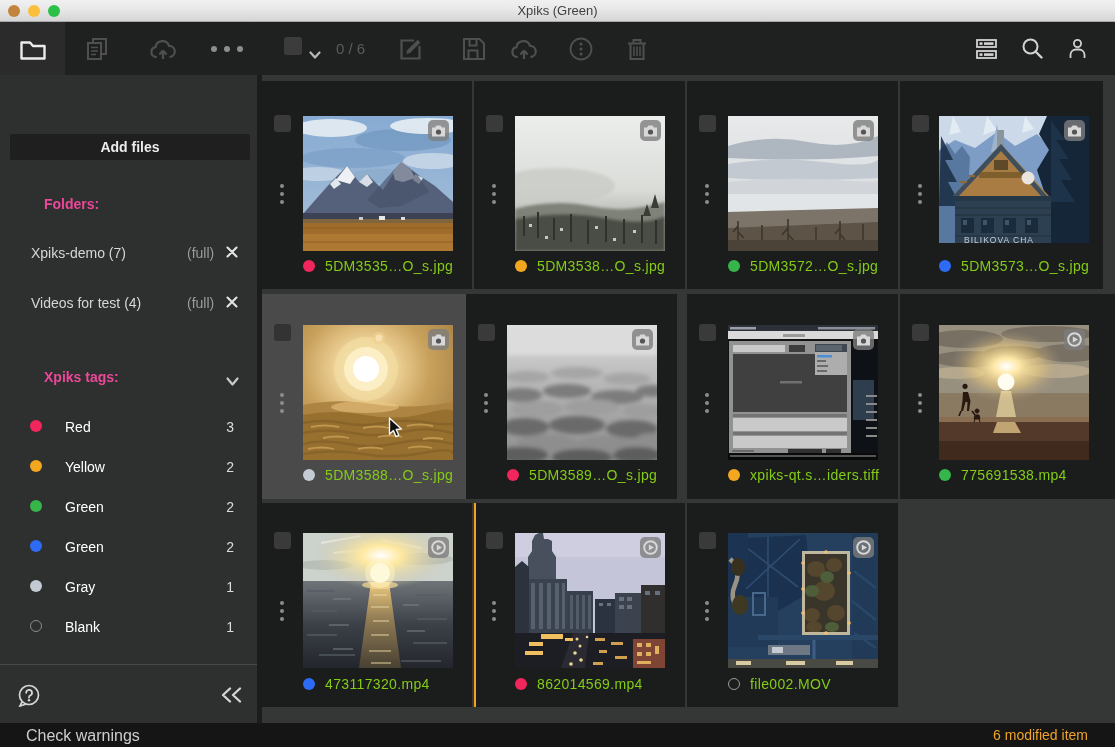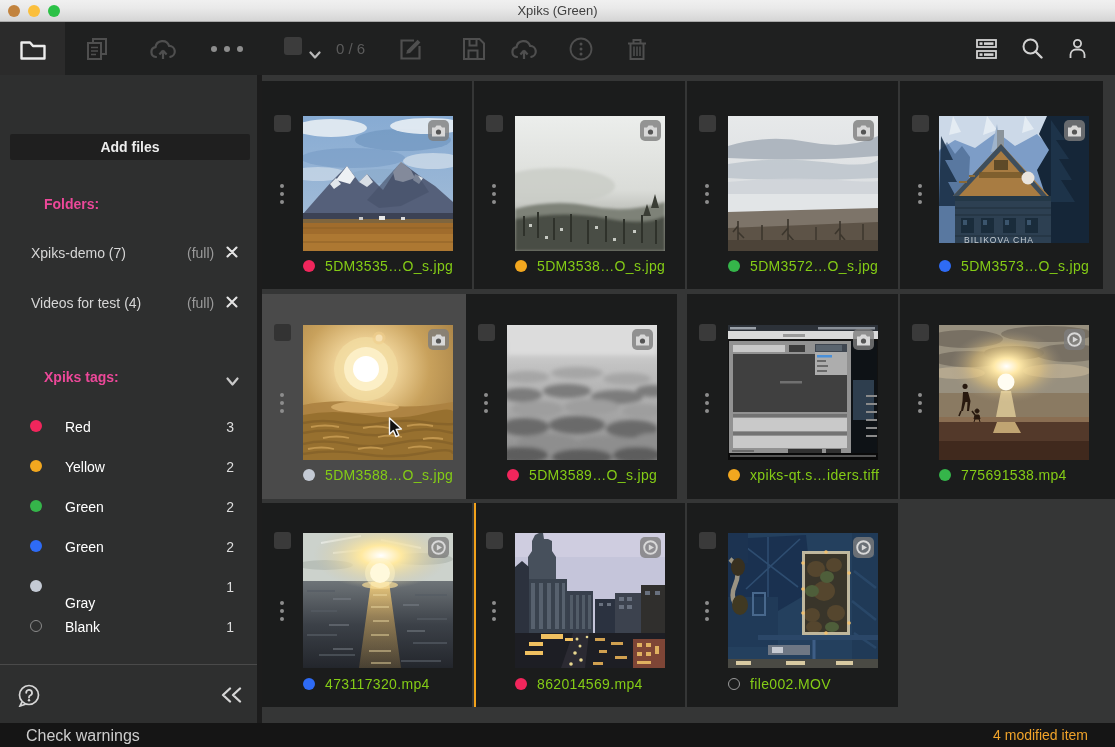--- a/index.html
+++ b/index.html
@@ -168,21 +168,21 @@
 <div class="cdot" style="top:385px;background:#f2a71f"></div>
 <div class="clab" style="top:384px">Yellow</div>
 <div class="ccnt" style="top:384px">2</div>
 <div class="cdot" style="top:425px;background:#35b54a"></div>
 <div class="clab" style="top:424px">Green</div>
 <div class="ccnt" style="top:424px">2</div>
 <div class="cdot" style="top:465px;background:#2e6bf5"></div>
 <div class="clab" style="top:464px">Green</div>
 <div class="ccnt" style="top:464px">2</div>
 <div class="cdot" style="top:505px;background:#c4cad4"></div>
-<div class="clab" style="top:520px">Gray</div>
+<div class="clab" style="top:504px">Gray</div>
 <div class="ccnt" style="top:504px">1</div>
 <div class="cdot" style="top:545px;background:transparent;border:1.5px solid #8a8a8a"></div>
 <div class="clab" style="top:544px">Blank</div>
 <div class="ccnt" style="top:544px">1</div>
 <div class="abs" style="left:0;top:589px;width:257px;border-top:1px solid #4a4a4a"></div>
 <div class="abs" style="left:17px;top:609px"><svg width="24" height="23" viewBox="0 0 24 23" style="">
           <circle cx="12" cy="11" r="9.5" fill="none" stroke="#d6d6d6" stroke-width="1.7"></circle>
           <path d="M5 18 L3 22 L8.5 20.2" fill="none" stroke="#d6d6d6" stroke-width="1.7"></path>
           <path d="M9.2 8.8 a2.9 2.9 0 1 1 4 2.7 q-1.2 .5 -1.2 2" fill="none" stroke="#d6d6d6" stroke-width="1.8" stroke-linecap="round"></path>
           <circle cx="12" cy="16.2" r="1.2" fill="#d6d6d6"></circle>
@@ -816,14 +816,14 @@
           <span class="capnm">file002.MOV</span>
         </div>
 </div>
 <div id="obar" style="left:212px;top:428px;width:2px;height:204px"></div>
 </div>
 <div class="abs" style="left:388px;top:417px;z-index:9"><svg width="15" height="21" viewBox="0 0 15 21" style="">
         <path d="M1.5 1 L1.5 17.2 L5.4 13.6 L8 19.6 L10.8 18.3 L8.2 12.5 L13.4 12 Z" fill="#101010" stroke="#f5f5f5" stroke-width="1.4" stroke-linejoin="round"></path>
       </svg></div>
 <div id="status">
   <div class="l">Check warnings</div>
-  <div class="r">4 modified item</div>
+  <div class="r">6 modified item</div>
 </div>
 </div>
 </body></html>

